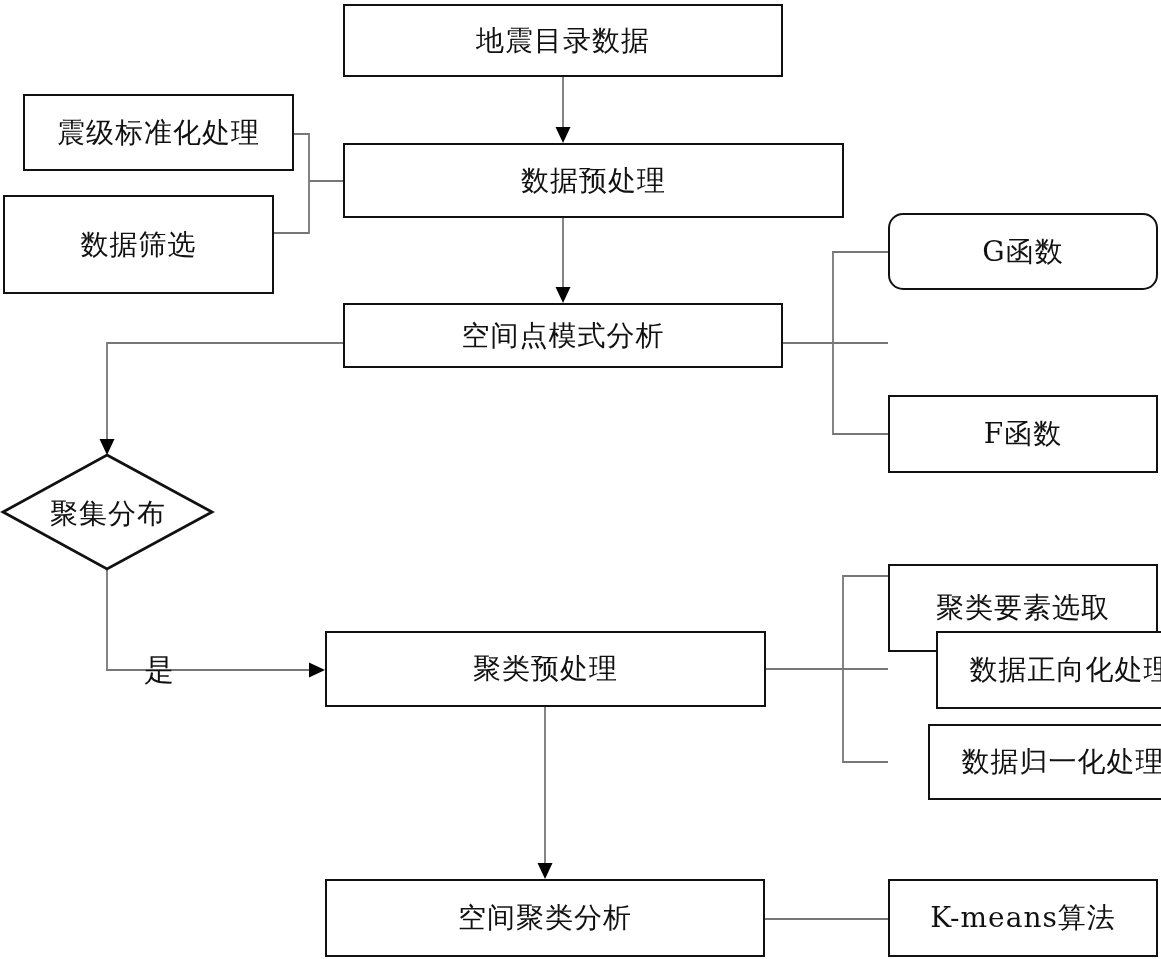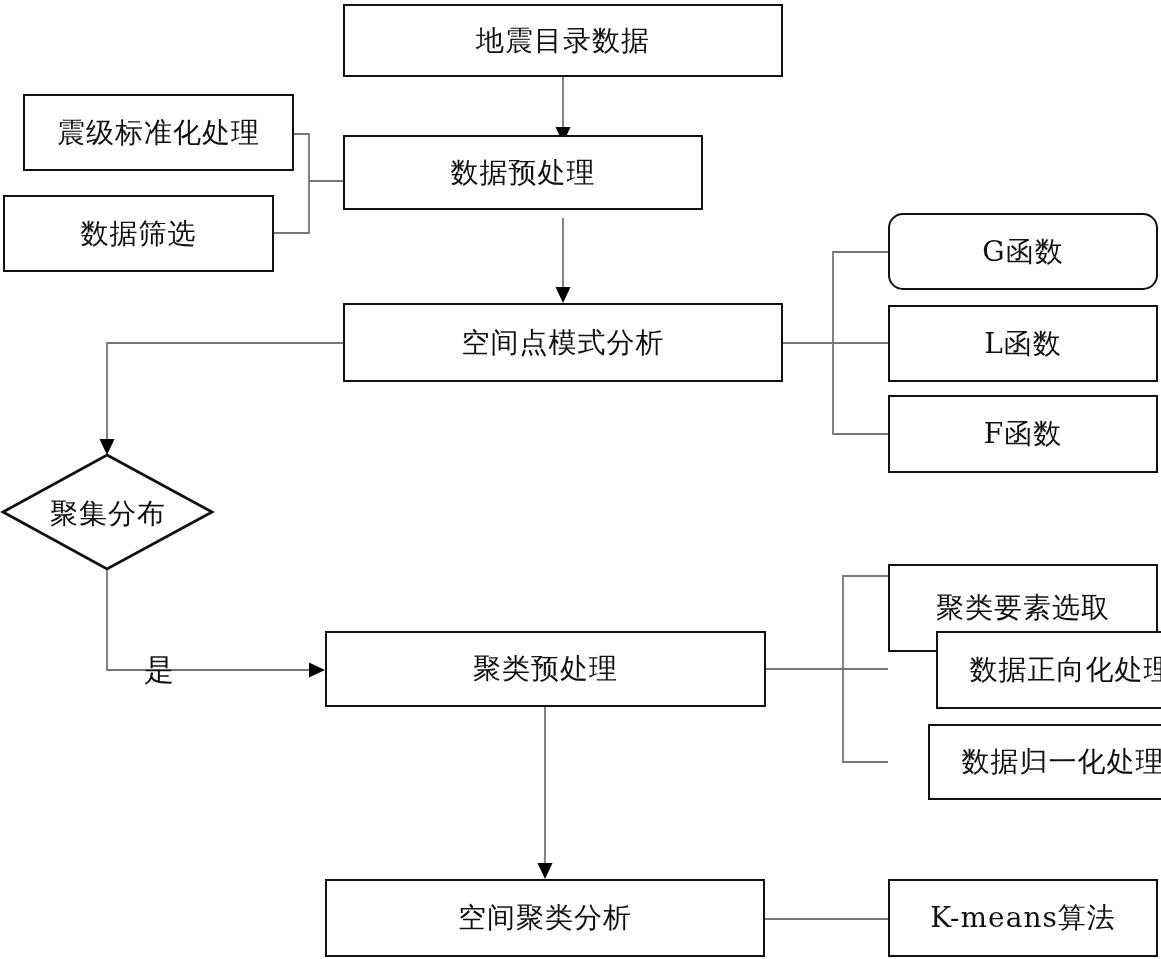--- a/index.html
+++ b/index.html
@@ -33,23 +33,23 @@
   }
   .box span, .diamond-label, .edge-label {
     font-size: 28px;
     color: #111111;
     letter-spacing: 1px;
     white-space: nowrap;
   }
   
   #b-earthquake      { left: 343px; top: 4px;   width: 440px; height: 73px; }
   #b-magstd          { left: 3px;   top: 94px;  width: 271px; height: 77px; margin-left: 20px; }
-  #b-filter          { left: 3px;   top: 195px; width: 271px; height: 77px; }
-  #b-preprocess      { left: 343px; top: 135px; width: 360px; height: 75px; font-family: Liberation Serif, serif; }
-  #b-pointpattern    { left: 343px; top: 303px; width: 440px; height: 79px; }
+  #b-filter          { left: 3px;   top: 195px; width: 271px; height: 99px; }
+  #b-preprocess      { left: 343px; top: 143px; width: 501px; height: 75px; font-family: Liberation Serif, serif; }
+  #b-pointpattern    { left: 343px; top: 303px; width: 440px; height: 65px; }
   #b-gfunc           { left: 888px; top: 213px; width: 270px; height: 77px; border-radius: 15px; }
   #b-lfunc           { left: 888px; top: 305px; width: 270px; height: 77px; }
   #b-ffunc           { left: 888px; top: 395px; width: 270px; height: 78px; }
   #b-clusterprep     { left: 325px; top: 631px; width: 441px; height: 76px; }
   #b-elemselect      { left: 888px; top: 564px; width: 270px; height: 88px; }
   #b-positivize      { left: 888px; top: 631px; width: 270px; height: 78px; margin-left: 48px; }
   #b-normalize       { left: 928px; top: 724px; width: 270px; height: 76px; }
   #b-spatialcluster  { left: 325px; top: 879px; width: 440px; height: 78px; }
   #b-kmeans          { left: 888px; top: 879px; width: 270px; height: 78px; }
 
@@ -118,23 +118,20 @@
   </div>
   <div class="box" id="b-preprocess">
     <span>数据预处理</span>
   </div>
   <div class="box" id="b-pointpattern">
     <span>空间点模式分析</span>
   </div>
   <div class="box" id="b-gfunc">
     <span>G函数</span>
   </div>
-  <div class="box" id="b-lfunc">
-    <span>L函数</span>
-  </div>
   <div class="box" id="b-ffunc">
     <span>F函数</span>
   </div>
 
   <div class="diamond-label">聚集分布</div>
   <div class="edge-label">是</div>
 
   <div class="box" id="b-clusterprep">
     <span>聚类预处理</span>
   </div>

